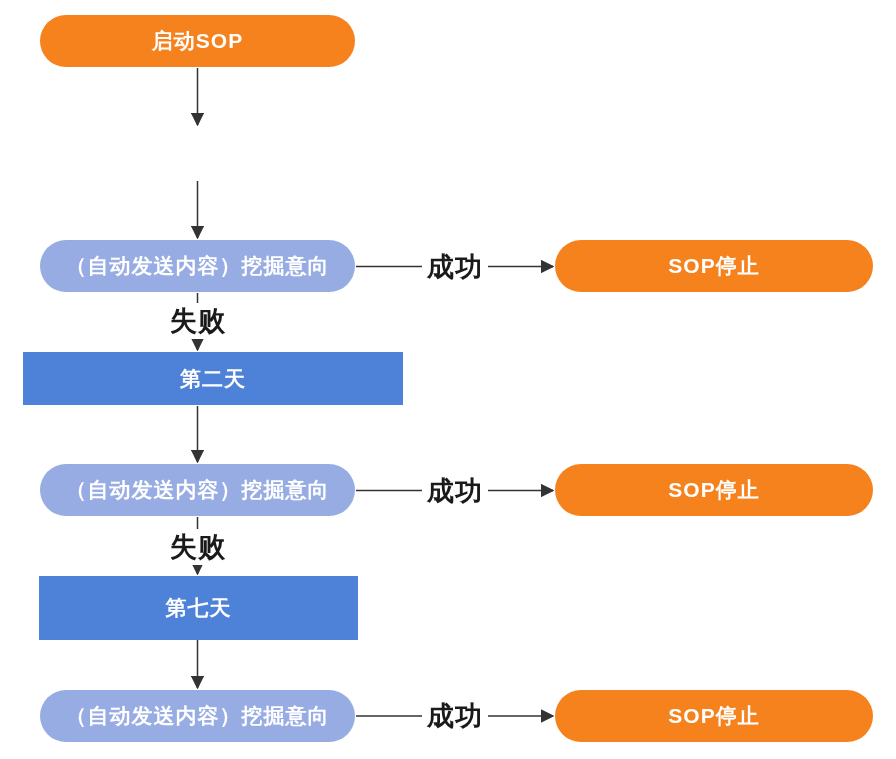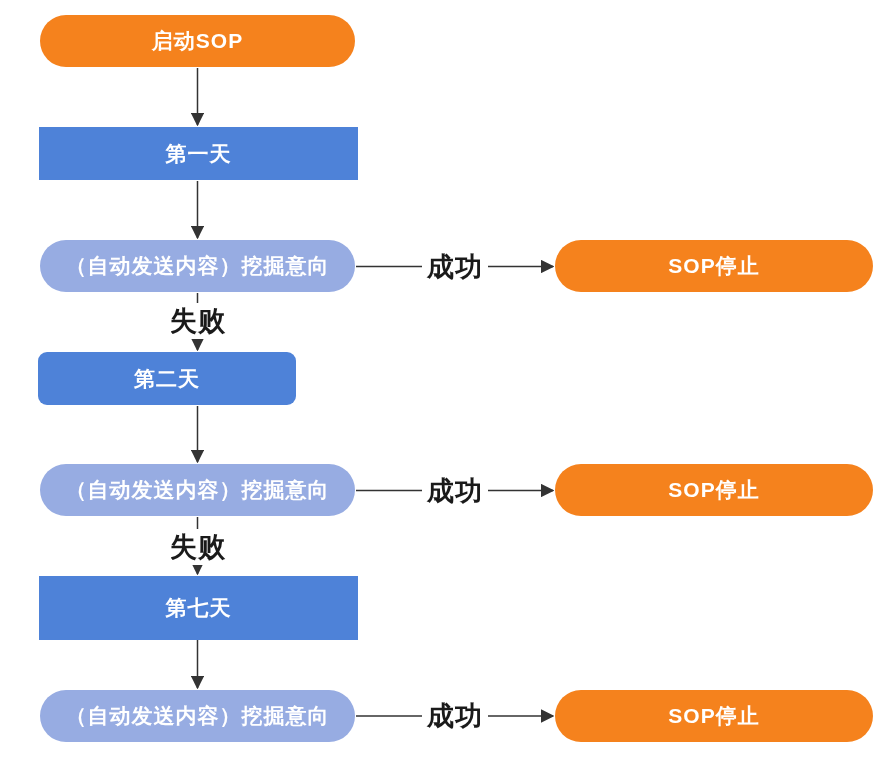--- a/index.html
+++ b/index.html
@@ -44,21 +44,21 @@
   .pill { border-radius: 26px; }
   .rect { border-radius: 0; }
   .orange { background: var(--orange, #f5821d); }
   .blue { background: var(--blue, #4e82d8); }
   .lightblue { background: var(--light-blue, #97ace2); }
 
   
   .n-start   { left: 40px;  top: 15px;  width: 315px; height: 52px; }
   .n-day1    { left: 39px;  top: 127px; width: 319px; height: 53px; }
   .n-intent1 { left: 40px;  top: 240px; width: 315px; height: 52px; }
-  .n-day2    { left: 38px;  top: 352px; width: 258px; height: 53px; border-radius: 9px; }
+  .n-day2    { left: 23px;  top: 352px; width: 380px; height: 53px; }
   .n-intent2 { left: 40px;  top: 464px; width: 315px; height: 52px; }
   .n-day7    { left: 39px;  top: 576px; width: 319px; height: 64px; }
   .n-intent3 { left: 40px;  top: 690px; width: 315px; height: 52px; }
 
   
   .n-stop1 { left: 555px; top: 240px; width: 318px; height: 52px; }
   .n-stop2 { left: 555px; top: 464px; width: 318px; height: 52px; }
   .n-stop3 { left: 555px; top: 690px; width: 318px; height: 52px; }
 
   .edge-label {
@@ -97,21 +97,20 @@
     <line x1="197.5" y1="517" x2="197.5" y2="574" marker-end="url(#ah)"></line>
     <line x1="197.5" y1="630" x2="197.5" y2="688" marker-end="url(#ah)"></line>
 
     <line x1="356" y1="266.5" x2="553" y2="266.5" marker-end="url(#ah)"></line>
     <line x1="356" y1="490.5" x2="553" y2="490.5" marker-end="url(#ah)"></line>
     <line x1="356" y1="716" x2="553" y2="716" marker-end="url(#ah)"></line>
   </svg>
 
   <div class="node pill orange n-start">启动SOP</div>
 
-  <div class="node rect blue n-day1">第一天</div>
 
   <div class="node pill lightblue n-intent1">（自动发送内容）挖掘意向</div>
   <div class="node pill orange n-stop1">SOP停止</div>
 
   <div class="node rect blue n-day2">第二天</div>
 
   <div class="node pill lightblue n-intent2">（自动发送内容）挖掘意向</div>
   <div class="node pill orange n-stop2">SOP停止</div>
 
   <div class="node rect blue n-day7">第七天</div>

